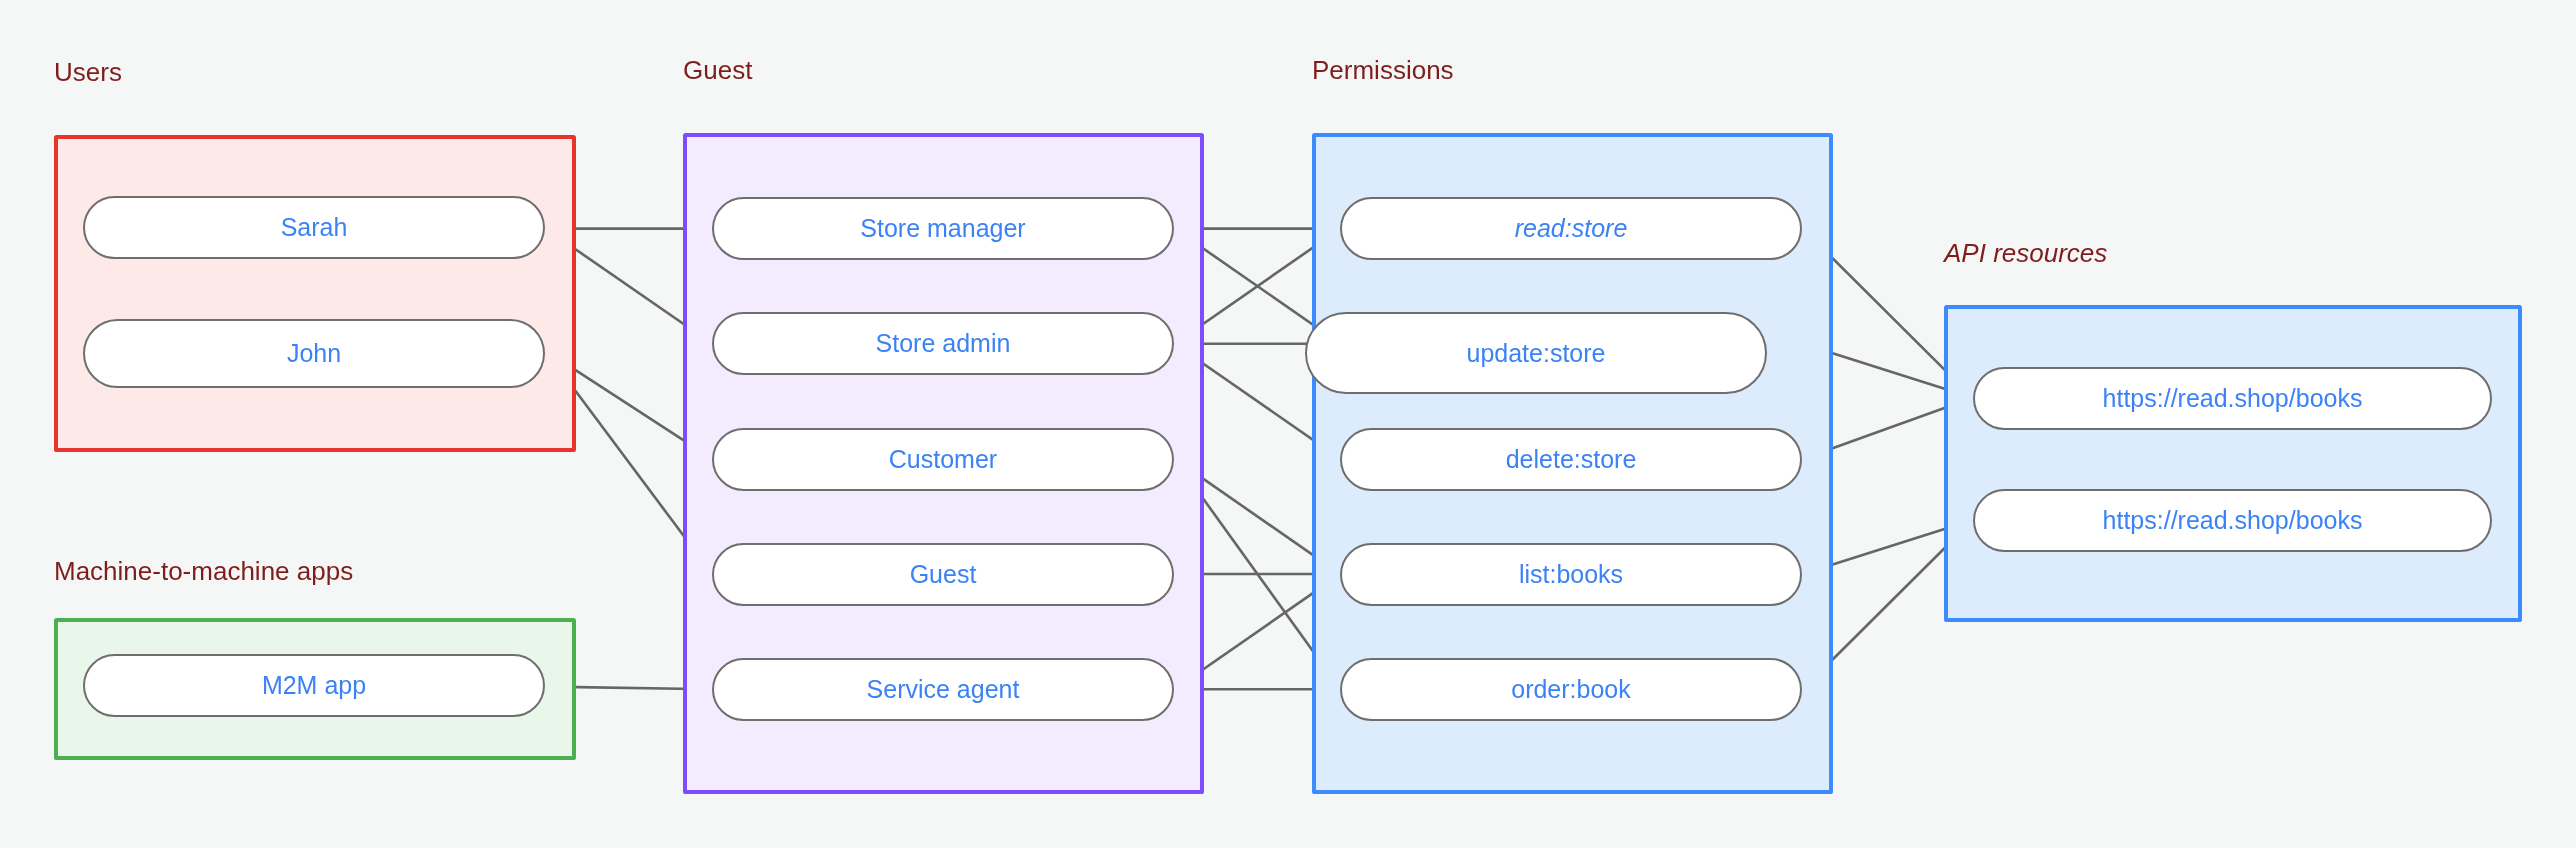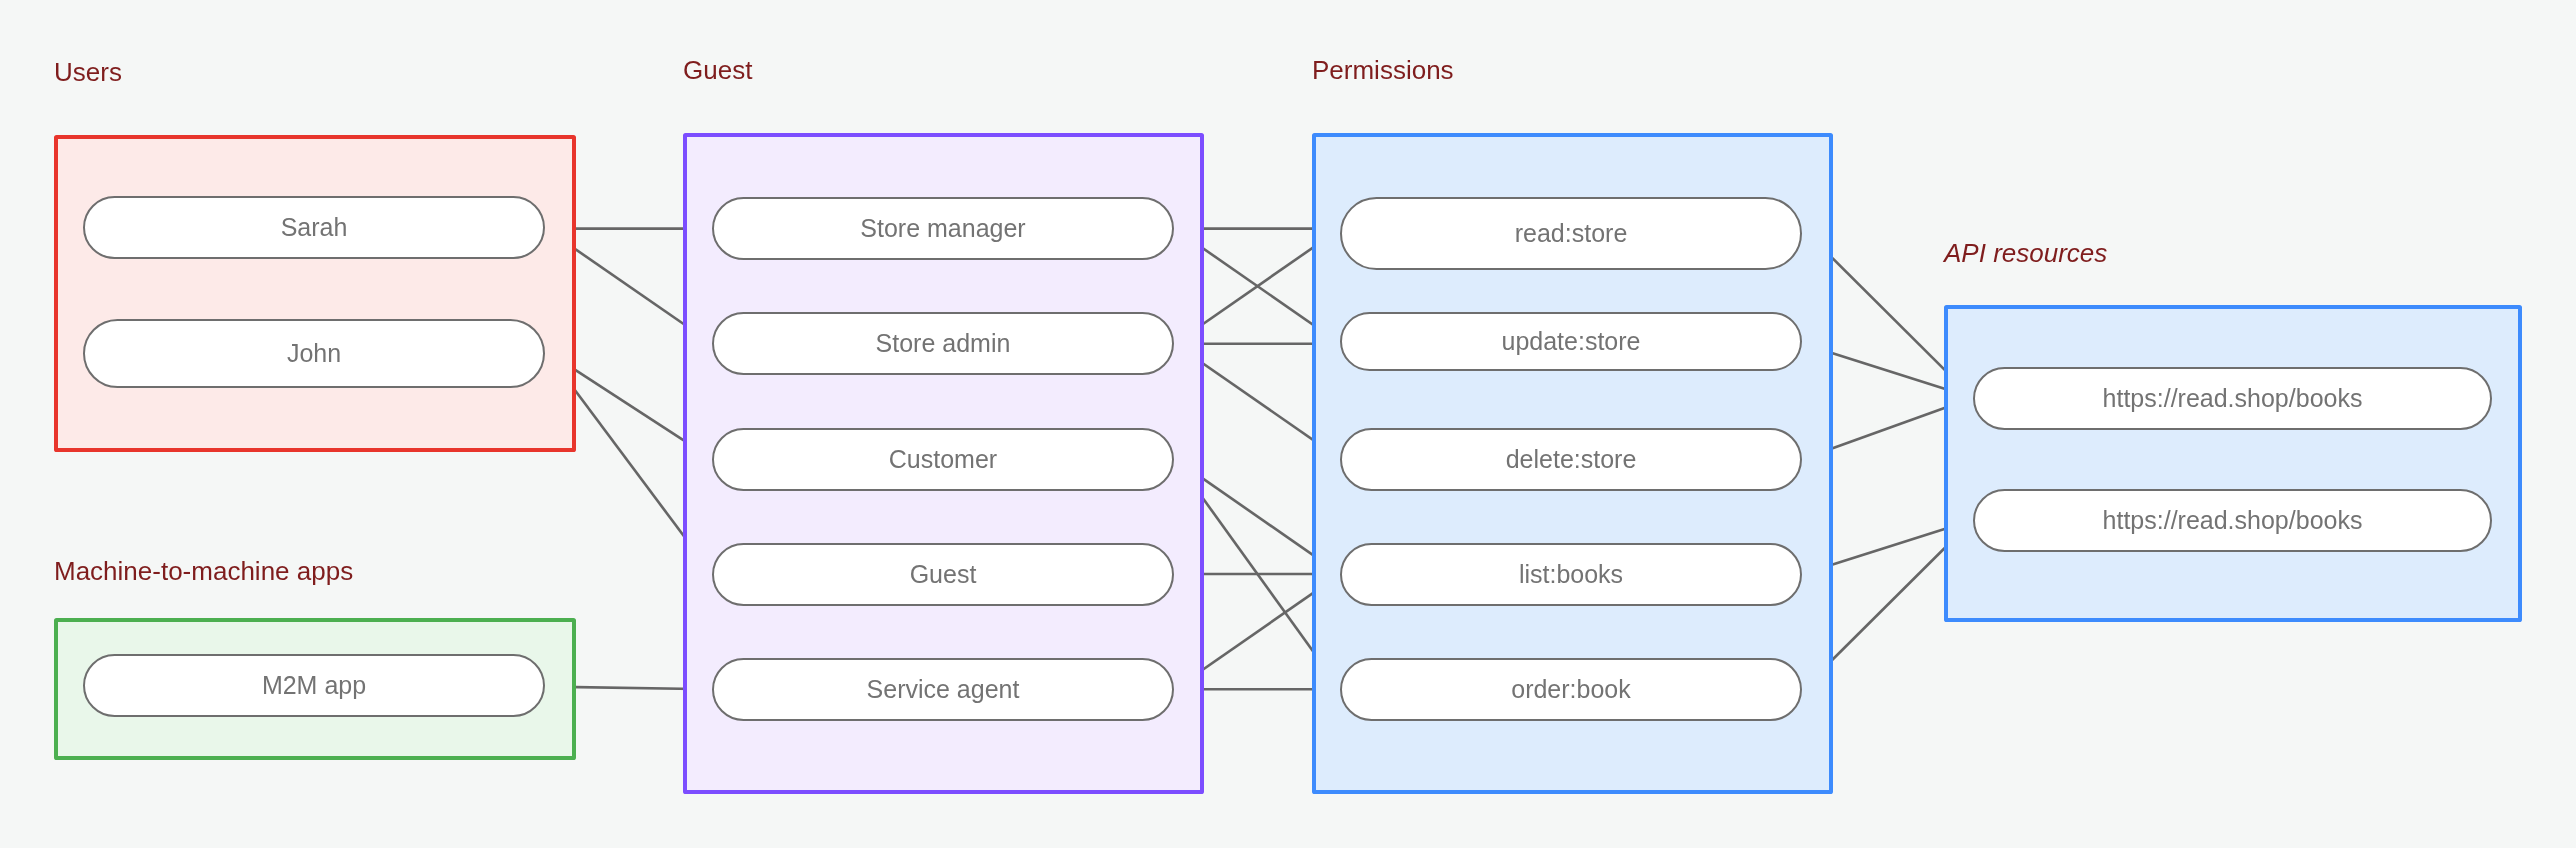--- a/index.html
+++ b/index.html
@@ -45,21 +45,21 @@
   .pill {
     position: absolute;
     box-sizing: border-box;
     background: #ffffff;
     border: 2.6px solid #6e6e6e;
     border-radius: 872px;
     display: flex;
     align-items: center;
     justify-content: center;
     font-size: 25px;
-    color: #737373;
+    color: #3b82f6;
     font-family: "Liberation Sans", sans-serif;
     white-space: nowrap;
   }
   .edge-line {
     stroke: #666666;
     stroke-width: 3;
     fill: none;
   }
   .edge-dot {
     fill: #6e6e6e;
@@ -135,24 +135,24 @@
         <span>Customer</span>
       </div>
       <div class="pill" style="left: 712px; top: 543px; width: 462px; height: 63px;">
         <span>Guest</span>
       </div>
       <div class="pill" style="left: 712px; top: 658px; width: 462px; height: 63px;">
         <span>Service agent</span>
       </div>
       <div class="group-label" style="left: 1312px; top: 57px;">Permissions</div>
       <div class="group-box" style="left: 1312px; top: 133px; width: 521px; height: 661px; border-color: rgb(61, 139, 253); background: rgb(221, 236, 253);"></div>
-      <div class="pill" style="left: 1340px; top: 197px; width: 462px; height: 73px;">
+      <div class="pill" style="left: 1340px; top: 197px; width: 462px; height: 63px; font-style: italic;">
         <span>read:store</span>
       </div>
-      <div class="pill" style="left: 1340px; top: 312px; width: 462px; height: 59px;">
+      <div class="pill" style="left: 1305px; top: 312px; width: 462px; height: 82px;">
         <span>update:store</span>
       </div>
       <div class="pill" style="left: 1340px; top: 428px; width: 462px; height: 63px;">
         <span>delete:store</span>
       </div>
       <div class="pill" style="left: 1340px; top: 543px; width: 462px; height: 63px;">
         <span>list:books</span>
       </div>
       <div class="pill" style="left: 1340px; top: 658px; width: 462px; height: 63px;">
         <span>order:book</span>

